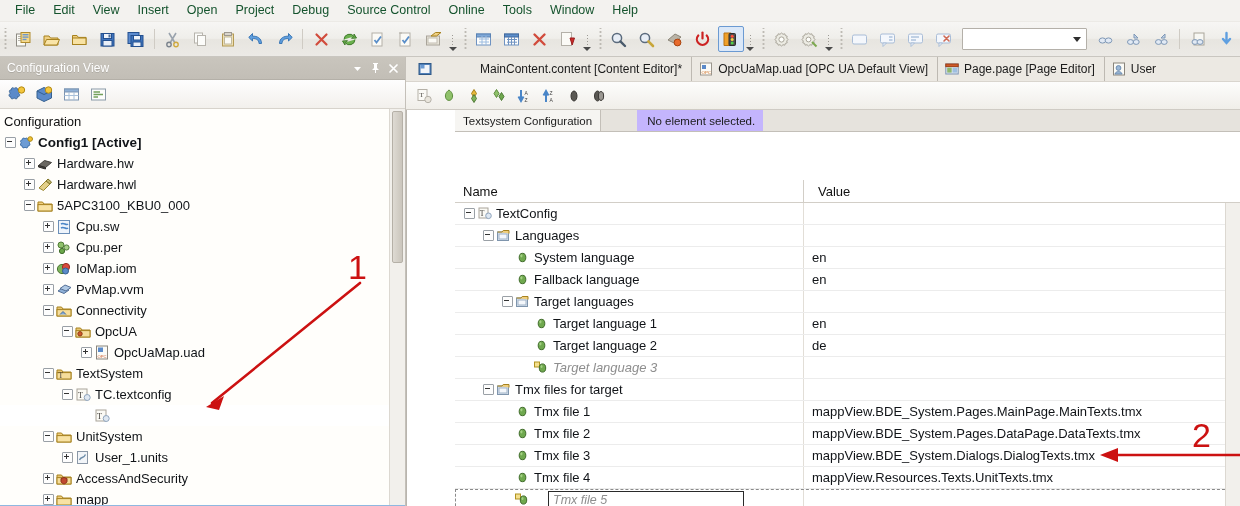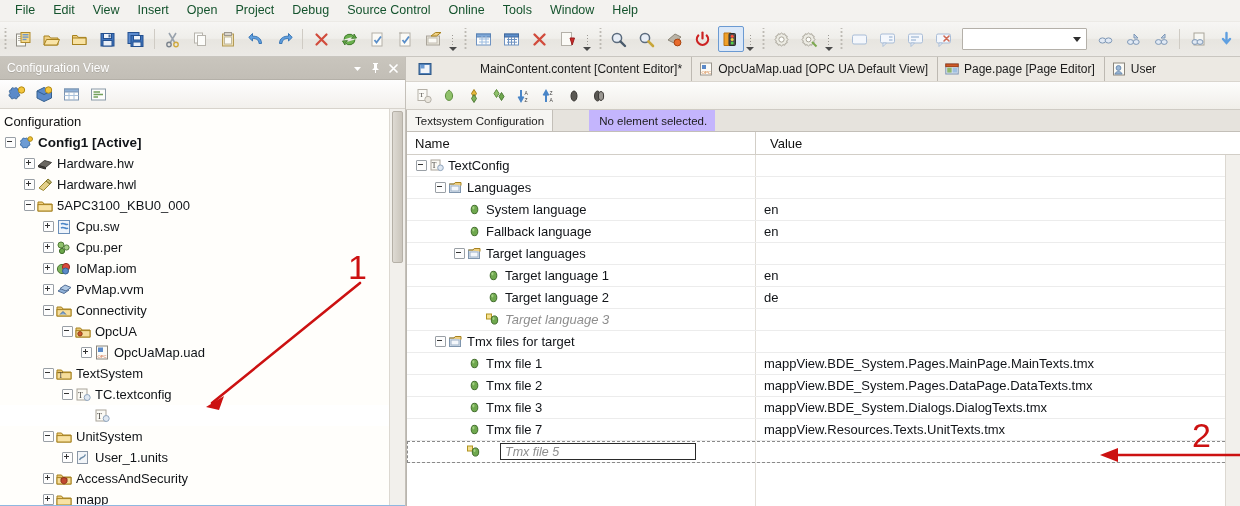--- a/index.html
+++ b/index.html
@@ -184,35 +184,36 @@
     border-bottom: 1px solid #cfcbc4;
   }
   .etbtn { width: 23px; height: 22px; display: flex; align-items: center; justify-content: center;
            border: 1px solid transparent; border-radius: 2px; }
 
   .editor-surface {
     flex: 1 1 auto; display: flex; flex-direction: column;
     background: #ffffff; margin: 0; min-height: 0;
     border-left: 1px solid #b9b5ae;
     position: relative;
+    padding-left: 48px;
   }
   .sub-tabs {
     height: 21px; flex: 0 0 auto; display: flex; align-items: stretch;
     background: #e6e3dd; border-bottom: 1px solid #c3bfb8;
   }
   .stab {
     display: flex; align-items: center; padding: 0 8px;
     font-size: 11.5px; color: #1b1b1b; background: #f6f5f2;
     border-right: 1px solid #c3bfb8;
   }
   .stab.plain { background: #c4b5fd; margin-left: 36px; }
 
   .grid-head {
     height: 22px; flex: 0 0 auto; display: flex; align-items: center;
-    background: #ffffff; border-bottom: 1px solid #d2cec7; position: relative;
+    background: #ffffff; border-bottom: 1px solid #d2cec7; position: relative; margin-top: 48px;
   }
   .grid-head .hcell { font-size: 13px; color: #111; padding-left: 8px; }
   .grid-head .hsep { position: absolute; top: 0; bottom: 0; width: 1px; background: #d2cec7; }
 
   .grid-body { flex: 1 1 auto; position: relative; overflow: hidden; background: #fff; }
   .grow {
     height: 21px; display: flex; align-items: center; position: relative;
     border-bottom: 1px solid #ececec; font-size: 13px; color: #111418;
   }
   .grow .namecell { width: 348px; flex: 0 0 348px; display: flex; align-items: center; white-space: nowrap; overflow: hidden; }
@@ -1166,21 +1167,21 @@
               <div class="grow">
                 <div class="namecell">
                   <span class="indent" style="width:46px"></span>
                   <span class="gexp"></span>
                   <span class="gico">
                     <svg width="15" height="15" viewBox="0 0 15 15">
                       <ellipse cx="7.5" cy="7.5" rx="3.3" ry="4.2" fill="#6fa84e" stroke="#3f6b2a"></ellipse>
                       <ellipse cx="6.4" cy="5.8" rx="1.1" ry="1.6" fill="#b5de96" opacity=".75"></ellipse>
                     </svg>
                   </span>
-                  <span class="gtext">Tmx file 7</span>
+                  <span class="gtext">Tmx file 4</span>
                 </div>
                 <div class="valcell">mappView.Resources.Texts.UnitTexts.tmx</div>
               </div>
               <div class="grow dashed-row">
                 <div class="namecell">
                   <span class="indent" style="width:46px"></span>
                   <span class="gexp"></span>
                   <span class="gico">
                     <svg width="15" height="15" viewBox="0 0 15 15">
                       <rect x="0.5" y="2" width="5" height="5" fill="#f5e08e" stroke="#b09320"></rect>

